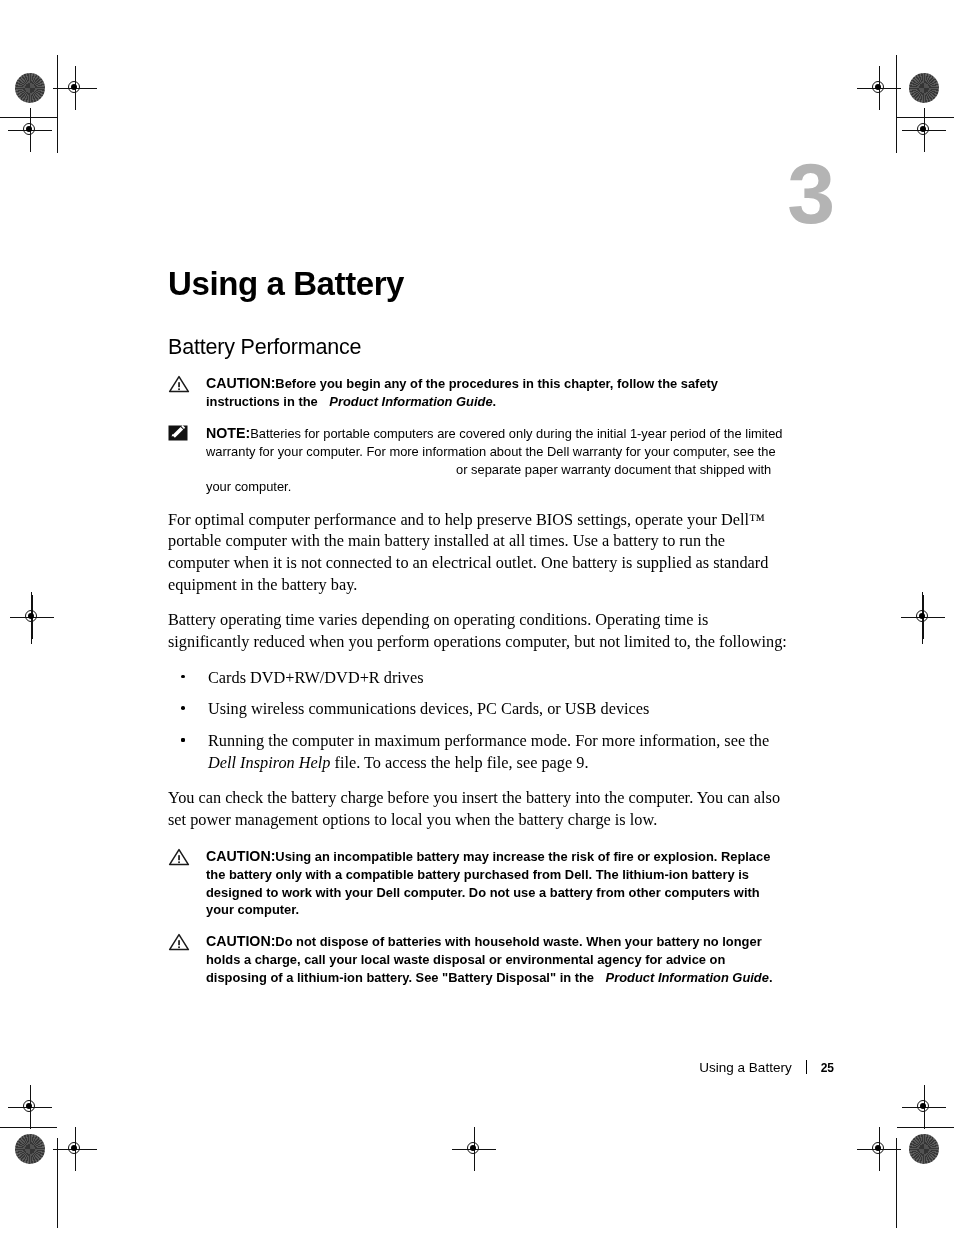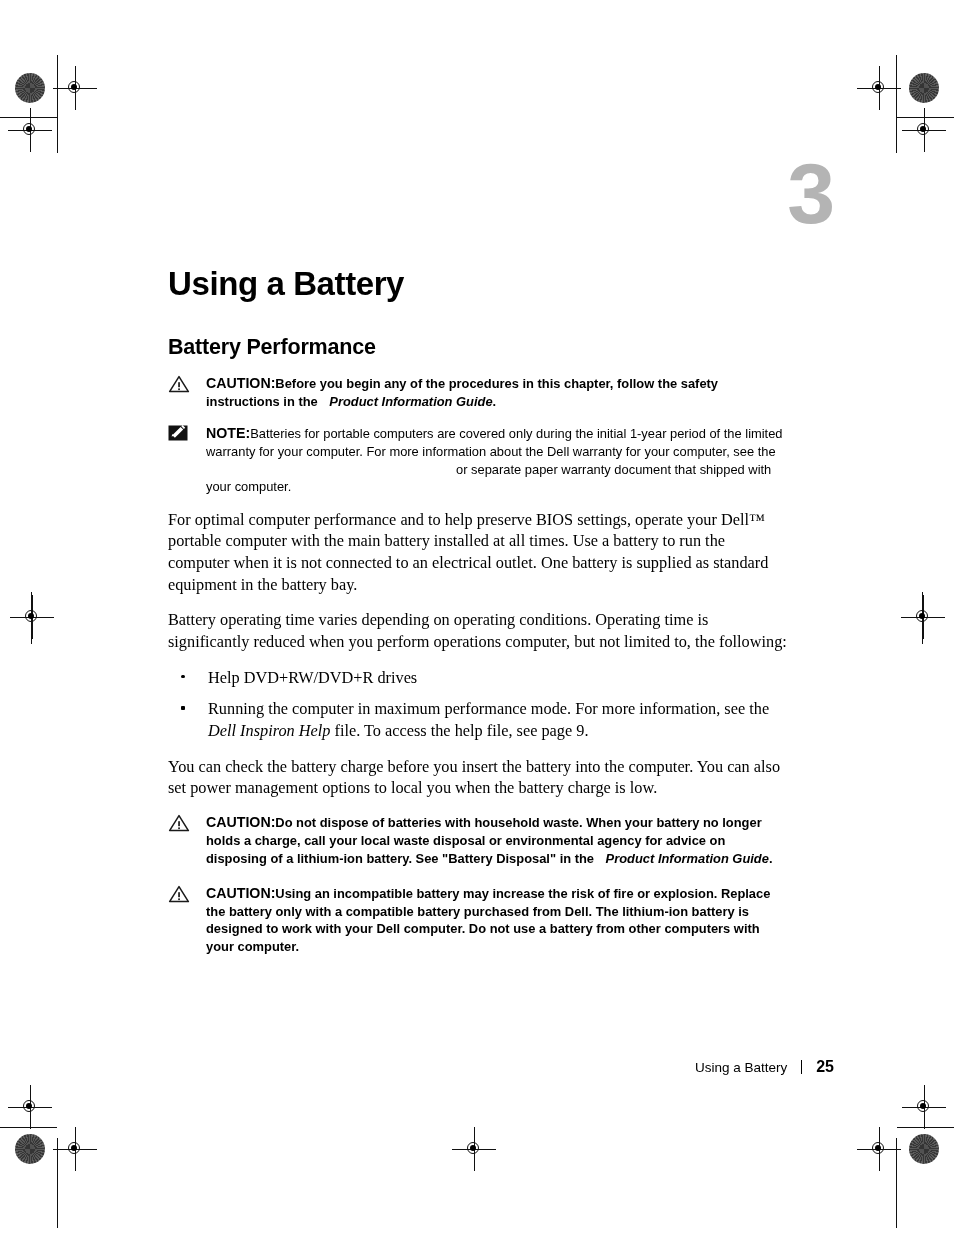--- a/index.html
+++ b/index.html
@@ -93,21 +93,21 @@
   h1.chapter-title {
     font-family: "Liberation Sans", sans-serif;
     font-weight: bold;
     font-size: 33px;
     line-height: 1.1;
     margin: 0 0 34px 0;
     letter-spacing: -0.4px;
   }
   h2.section-title {
     font-family: "Liberation Sans", sans-serif;
-    font-weight: bold;
+    font-weight: normal;
     font-size: 21.5px;
     line-height: 1.1;
     margin: 0 0 14px 0;
     letter-spacing: -0.2px;
   }
   p.body-text {
     font-family: "Liberation Serif", serif;
     font-size: 16.3px;
     line-height: 1.33;
     margin: 0 0 14px 0;
@@ -195,21 +195,21 @@
   .footer .f-sep {
     display: inline-block;
     width: 1px;
     height: 14px;
     background: #000;
     margin: 0 14px;
     position: relative;
     top: 2px;
   }
   .footer .f-page {
-    font-size: 16px;
+    font-size: 12px;
     font-weight: bold;
   }
 </style>
 </head>
 <body>
 
 <div>
 
   <div class="density-patch" style="left:15px; top:73px;"></div>
   <div class="crop-line" style="left:57px; top:55px; width:1px; height:98px;"></div>
@@ -334,63 +334,64 @@
       </span>
     </div>
 
     <p class="body-text">For optimal computer performance and to help preserve BIOS settings, operate your Dell™ portable computer with the main battery installed at all times. Use a battery to run the computer when it is not connected to an electrical outlet. One battery is supplied as standard equipment in the battery bay.</p>
 
     <p class="body-text">Battery operating time varies depending on operating conditions. Operating time is significantly reduced when you perform operations computer, but not limited to, the following:</p>
 
     <ul class="bullets">
       <li>
         <span class="bullet-dot"></span>
-        <span>Help DVD+RW/DVD+R drives</span>
+        <span>Cards DVD+RW/DVD+R drives</span>
       </li>
       <li>
         <span class="bullet-dot"></span>
+        <span>Using wireless communications devices, PC Cards, or USB devices</span>
       </li>
       <li>
         <span class="bullet-dot"></span>
       </li>
       <li>
         <span class="bullet-dot"></span>
         <span>Running the computer in maximum performance mode. For more information, see the </span><span class="it">Dell Inspiron Help</span><span> file. To access the help file, see page 9.</span>
       </li>
     </ul>
 
 
     <p class="body-text">You can check the battery charge before you insert the battery into the computer. You can also set power management options to local you when the battery charge is low.</p>
 
+    <div class="admon caution" style="margin-top:16px;">
+      <span class="icon-wrap">
+        <svg width="22" height="18" viewBox="0 0 22 18">
+          <path d="M11 1.6 L20.4 16.6 L1.6 16.6 Z" fill="none" stroke="#1a1a1a" stroke-width="1.5" stroke-linejoin="round"></path>
+          <rect x="10.2" y="7.2" width="1.7" height="5" fill="#1a1a1a"></rect>
+          <rect x="10.2" y="13.4" width="1.7" height="1.7" fill="#1a1a1a"></rect>
+        </svg>
+      </span>
+      <span class="admon-body">
+        <span class="admon-label">CAUTION:</span><span class="admon-text">Using an incompatible battery may increase the risk of fire or explosion. Replace the battery only with a compatible battery purchased from Dell. The lithium-ion battery is designed to work with your Dell computer. Do not use a battery from other computers with your computer.</span>
+      </span>
+    </div>
+
     <div class="admon caution" style="margin-top:13px;">
       <span class="icon-wrap">
         <svg width="22" height="18" viewBox="0 0 22 18">
           <path d="M11 1.6 L20.4 16.6 L1.6 16.6 Z" fill="none" stroke="#1a1a1a" stroke-width="1.5" stroke-linejoin="round"></path>
           <rect x="10.2" y="7.2" width="1.7" height="5" fill="#1a1a1a"></rect>
           <rect x="10.2" y="13.4" width="1.7" height="1.7" fill="#1a1a1a"></rect>
         </svg>
       </span>
       <span class="admon-body">
         <span class="admon-label">CAUTION:</span><span class="admon-text">Do not dispose of batteries with household waste. When your battery no longer holds a charge, call your local waste disposal or environmental agency for advice on disposing of a lithium-ion battery. See "Battery Disposal" in the </span><span class="ital">Product Information Guide</span><span class="admon-text">.</span>
       </span>
     </div>
 
-    <div class="admon caution" style="margin-top:16px;">
-      <span class="icon-wrap">
-        <svg width="22" height="18" viewBox="0 0 22 18">
-          <path d="M11 1.6 L20.4 16.6 L1.6 16.6 Z" fill="none" stroke="#1a1a1a" stroke-width="1.5" stroke-linejoin="round"></path>
-          <rect x="10.2" y="7.2" width="1.7" height="5" fill="#1a1a1a"></rect>
-          <rect x="10.2" y="13.4" width="1.7" height="1.7" fill="#1a1a1a"></rect>
-        </svg>
-      </span>
-      <span class="admon-body">
-        <span class="admon-label">CAUTION:</span><span class="admon-text">Using an incompatible battery may increase the risk of fire or explosion. Replace the battery only with a compatible battery purchased from Dell. The lithium-ion battery is designed to work with your Dell computer. Do not use a battery from other computers with your computer.</span>
-      </span>
-    </div>
-
   </div>
 
   <div class="footer">
     <span class="f-chapter">Using a Battery</span>
     <span class="f-sep"></span>
     <span class="f-page">25</span>
   </div>
 
 </div>
 

